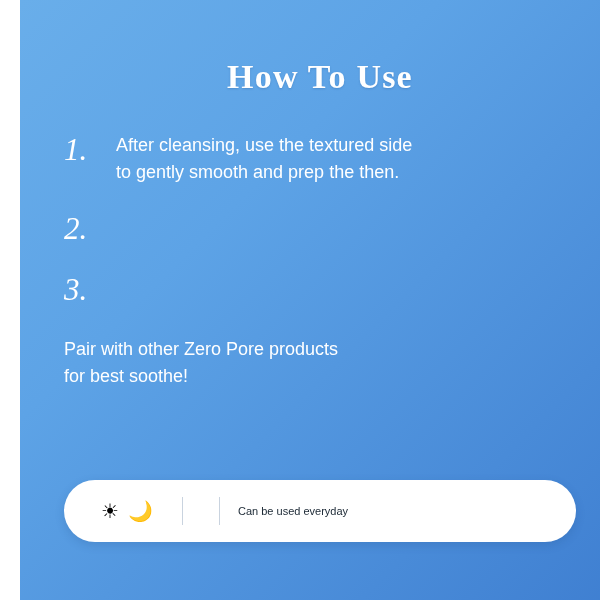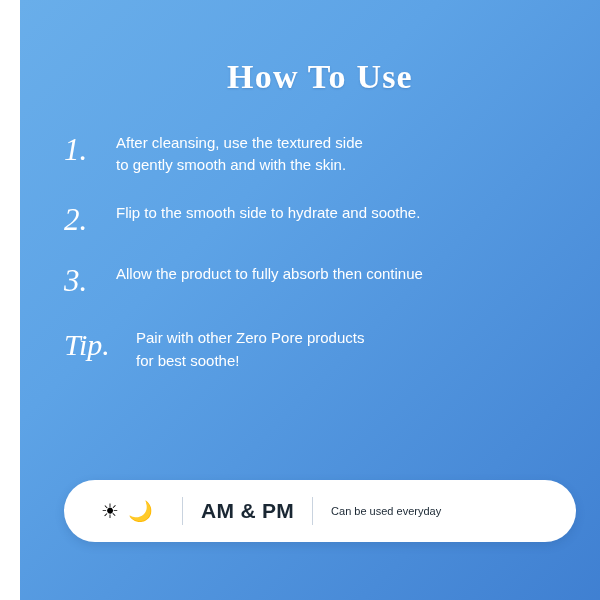--- a/index.html
+++ b/index.html
@@ -57,21 +57,21 @@
     white-space: nowrap;
   }
   .step.tip .step-num {
     width: 72px;
     font-size: 30px;
     padding-top: 10px;
   }
   .step-text {
     flex: 1 1 auto;
     font-family: "Liberation Sans", sans-serif;
-    font-size: 15px;
+    font-size: 18px;
     line-height: 1.48;
     color: #ffffff;
     padding-top: 4px;
   }
   .step.tip .step-text {
     padding-top: 8px;
   }
   .step-line {
     display: block;
   }
@@ -132,52 +132,46 @@
 <div class="card">
 
   <div class="title">How To Use</div>
 
   <div class="steps">
 
     <div class="step">
       <div class="step-num">1.</div>
       <div class="step-text">
         <span class="step-line">After cleansing, use the textured side</span>
-        <span class="step-line">to gently smooth and with the skin.</span>
+        <span class="step-line">to gently smooth and prep the then.</span>
       </div>
     </div>
 
     <div class="step">
       <div class="step-num">2.</div>
-      <div class="step-text">
-        <span class="step-line">Flip to the smooth side to hydrate and soothe.</span>
-      </div>
     </div>
 
     <div class="step">
       <div class="step-num">3.</div>
       <div class="step-text">
-        <span class="step-line">Allow the product to fully absorb then continue</span>
       </div>
     </div>
 
     <div class="step tip">
-      <div class="step-num">Tip.</div>
       <div class="step-text">
         <span class="step-line">Pair with other Zero Pore products</span>
         <span class="step-line">for best soothe!</span>
       </div>
     </div>
 
   </div>
 
   <div class="badge">
     <div class="badge-icons">
       <span class="sun-icon">☀</span>
       <span class="moon-icon">🌙</span>
     </div>
     <div class="divider"></div>
-    <div class="badge-ampm">AM &amp; PM</div>
     <div class="divider"></div>
     <div class="badge-note">Can be used everyday</div>
   </div>
 
 </div>
 
 </body></html>

